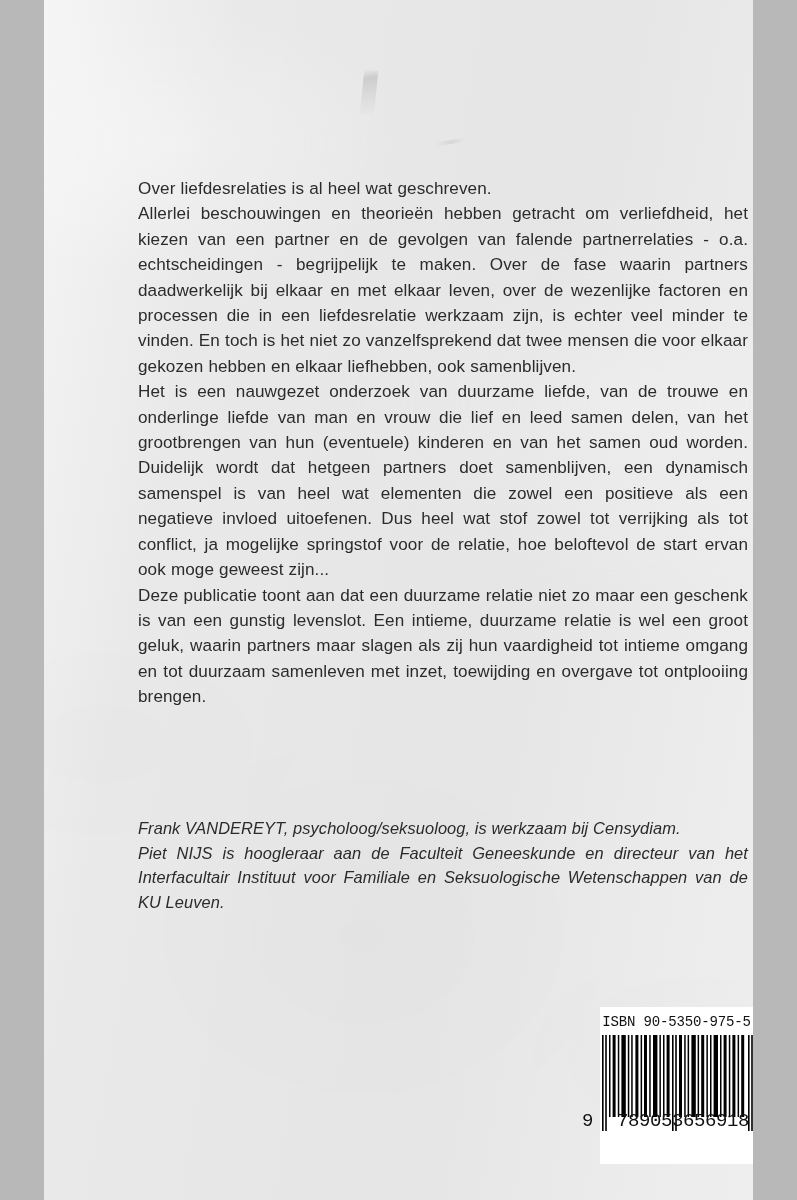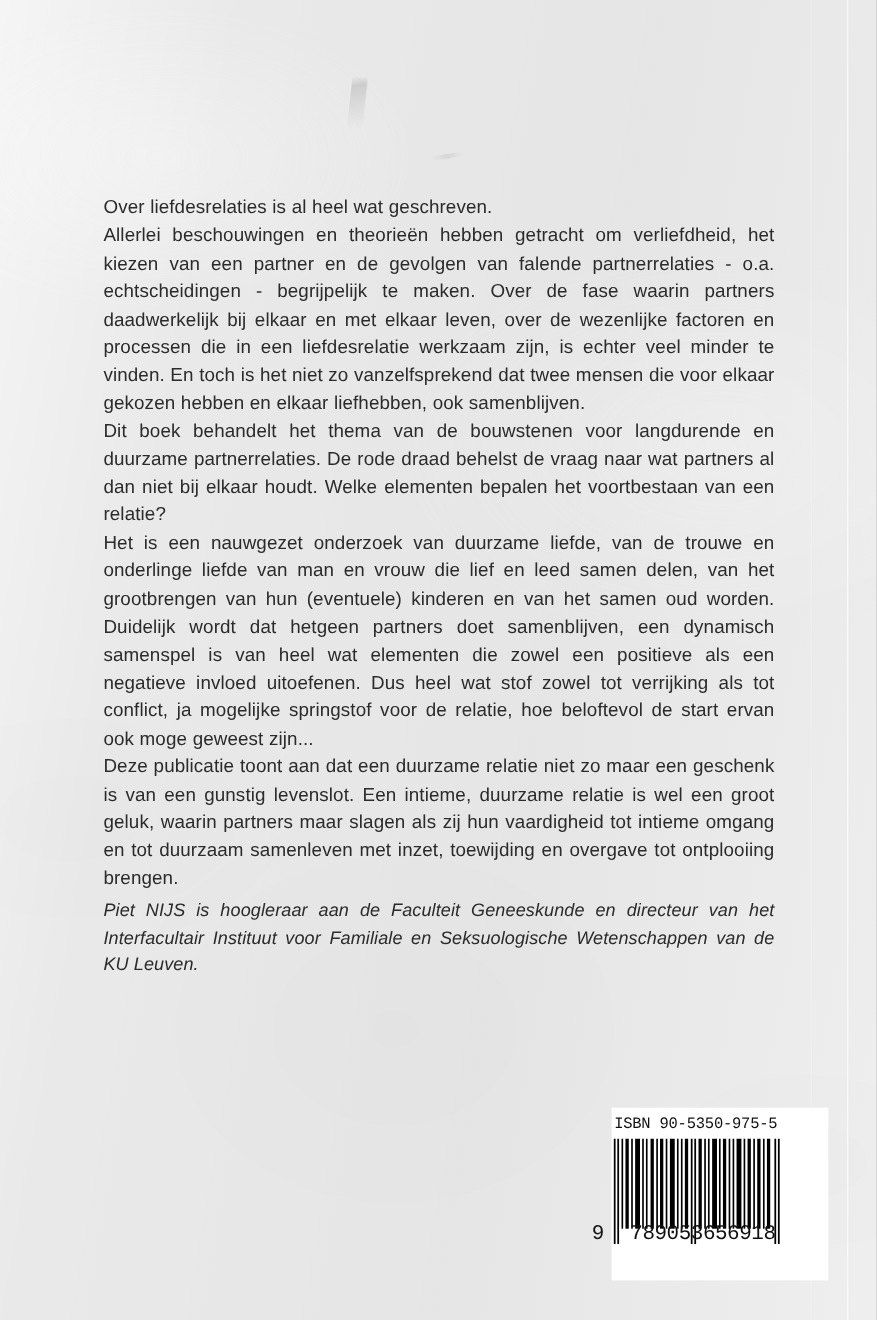--- a/index.html
+++ b/index.html
@@ -9,21 +9,21 @@
     padding: 0;
     background: #b8b8b8;
   }
   body {
     font-family: "Liberation Sans", sans-serif;
   }
 
   
   .cover {
     position: relative;
-    width: 797px;
+    width: 709px;
     height: 1200px;
     margin: 0 auto;
     overflow: hidden;
     background:
       linear-gradient(100deg, rgba(255,255,255,0.55) 0%, rgba(255,255,255,0.0) 22%, rgba(0,0,0,0.015) 60%, rgba(255,255,255,0.25) 100%),
       #e9e9e9;
     color: #2a2a2a;
   }
 
   
@@ -197,26 +197,26 @@
 
   <div class="paper-texture"></div>
   <div class="crease"></div>
   <div class="crease-2"></div>
   <div class="scuff"></div>
   <div class="scuff-2"></div>
 
   <div class="blurb">
     <p>Over liefdesrelaties is al heel wat geschreven.</p>
     <p>Allerlei beschouwingen en theorieën hebben getracht om verliefdheid, het kiezen van een partner en de gevolgen van falende partnerrelaties - o.a. echtscheidingen - begrijpelijk te maken. Over de fase waarin partners daadwerkelijk bij elkaar en met elkaar leven, over de wezenlijke factoren en processen die in een liefdesrelatie werkzaam zijn, is echter veel minder te vinden. En toch is het niet zo vanzelfsprekend dat twee mensen die voor elkaar gekozen hebben en elkaar liefhebben, ook samenblijven.</p>
-    <p>Dit boek behandelt het thema van de bouwstenen voor langdurende en duurzame partnerrelaties. De rode draad behelst de vraag naar wat partners al dan niet bij elkaar houdt. Welke elementen bepalen het voortbestaan van een relatie?</p>
     <p>Het is een nauwgezet onderzoek van duurzame liefde, van de trouwe en onderlinge liefde van man en vrouw die lief en leed samen delen, van het grootbrengen van hun (eventuele) kinderen en van het samen oud worden. Duidelijk wordt dat hetgeen partners doet samenblijven, een dynamisch samenspel is van heel wat elementen die zowel een positieve als een negatieve invloed uitoefenen. Dus heel wat stof zowel tot verrijking als tot conflict, ja mogelijke springstof voor de relatie, hoe beloftevol de start ervan ook moge geweest zijn...</p>
     <p>Deze publicatie toont aan dat een duurzame relatie niet zo maar een geschenk is van een gunstig levenslot. Een intieme, duurzame relatie is wel een groot geluk, waarin partners maar slagen als zij hun vaardigheid tot intieme omgang en tot duurzaam samenleven met inzet, toewijding en overgave tot ontplooiing brengen.</p>
   </div>
 
   <div class="bio">
+    <p>Frank VANDEREYT, psycholoog/seksuoloog, is werkzaam bij Censydiam.</p>
     <p>Piet NIJS is hoogleraar aan de Faculteit Geneeskunde en directeur van het Interfacultair Instituut voor Familiale en Seksuologische Wetenschappen van de KU Leuven.</p>
   </div>
 
   <div class="barcode-box">
     <div class="isbn-text">ISBN 90-5350-975-5</div>
     <div class="bars-wrap">
       <svg class="bars" viewBox="0 0 158 96" preserveAspectRatio="none">
         <g fill="#000000">
 
           <rect x="2" y="0" width="1.6" height="96"></rect>

